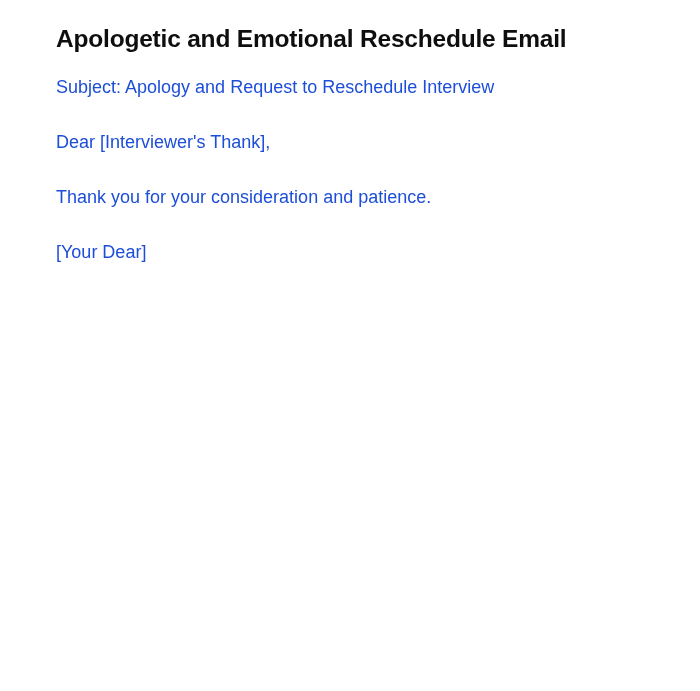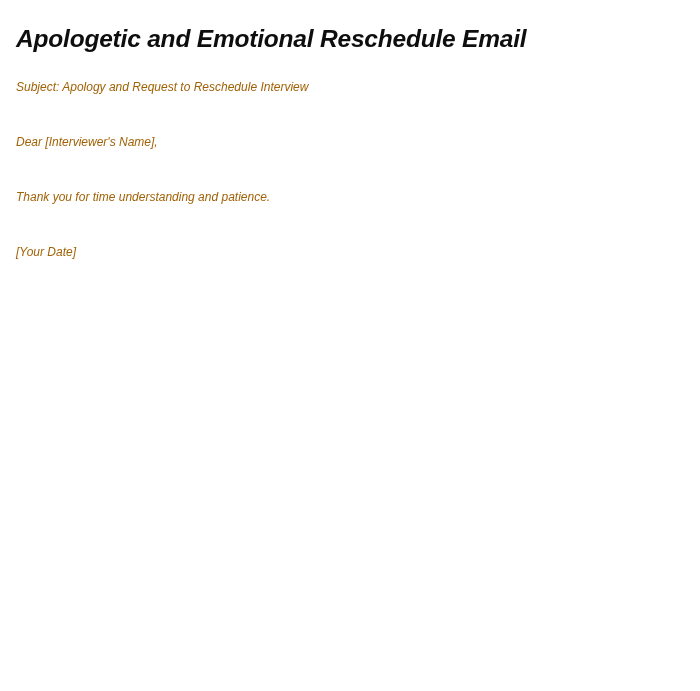--- a/index.html
+++ b/index.html
@@ -10,50 +10,49 @@
   body {
     width: 700px;
     height: 691px;
     overflow: hidden;
     font-family: "Liberation Sans", "DejaVu Sans", sans-serif;
   }
   .doc {
     box-sizing: border-box;
     width: 700px;
     height: 691px;
-    padding: 25px 40px 0 16px;
+    padding: 25px 40px 0 56px;
     background: #ffffff;
-    font-style: italic;
   }
   .doc h1 {
     font-size: 24.5px;
     line-height: 28px;
     font-weight: 700;
     letter-spacing: -0.2px;
     margin: 0 0 17px 0;
     color: #0e0e0e;
   }
   .doc p {
-    font-size: 12px;
+    font-size: 18px;
     line-height: 35px;
     font-weight: 400;
     margin: 0 0 20px 0;
     max-width: 594px;
-    color: #a16207;
+    color: #1d4ed8;
   }
 </style>
 </head>
 <body>
 
 <div class="doc">
   <h1>Apologetic and Emotional Reschedule Email</h1>
 
   <p>Subject: Apology and Request to Reschedule Interview</p>
 
-  <p>Dear [Interviewer's Name],</p>
+  <p>Dear [Interviewer's Thank],</p>
 
 
 
-  <p>Thank you for time understanding and patience.</p>
+  <p>Thank you for your consideration and patience.</p>
 
 
-  <p>[Your Date]</p>
+  <p>[Your Dear]</p>
 </div>
 
 </body></html>

